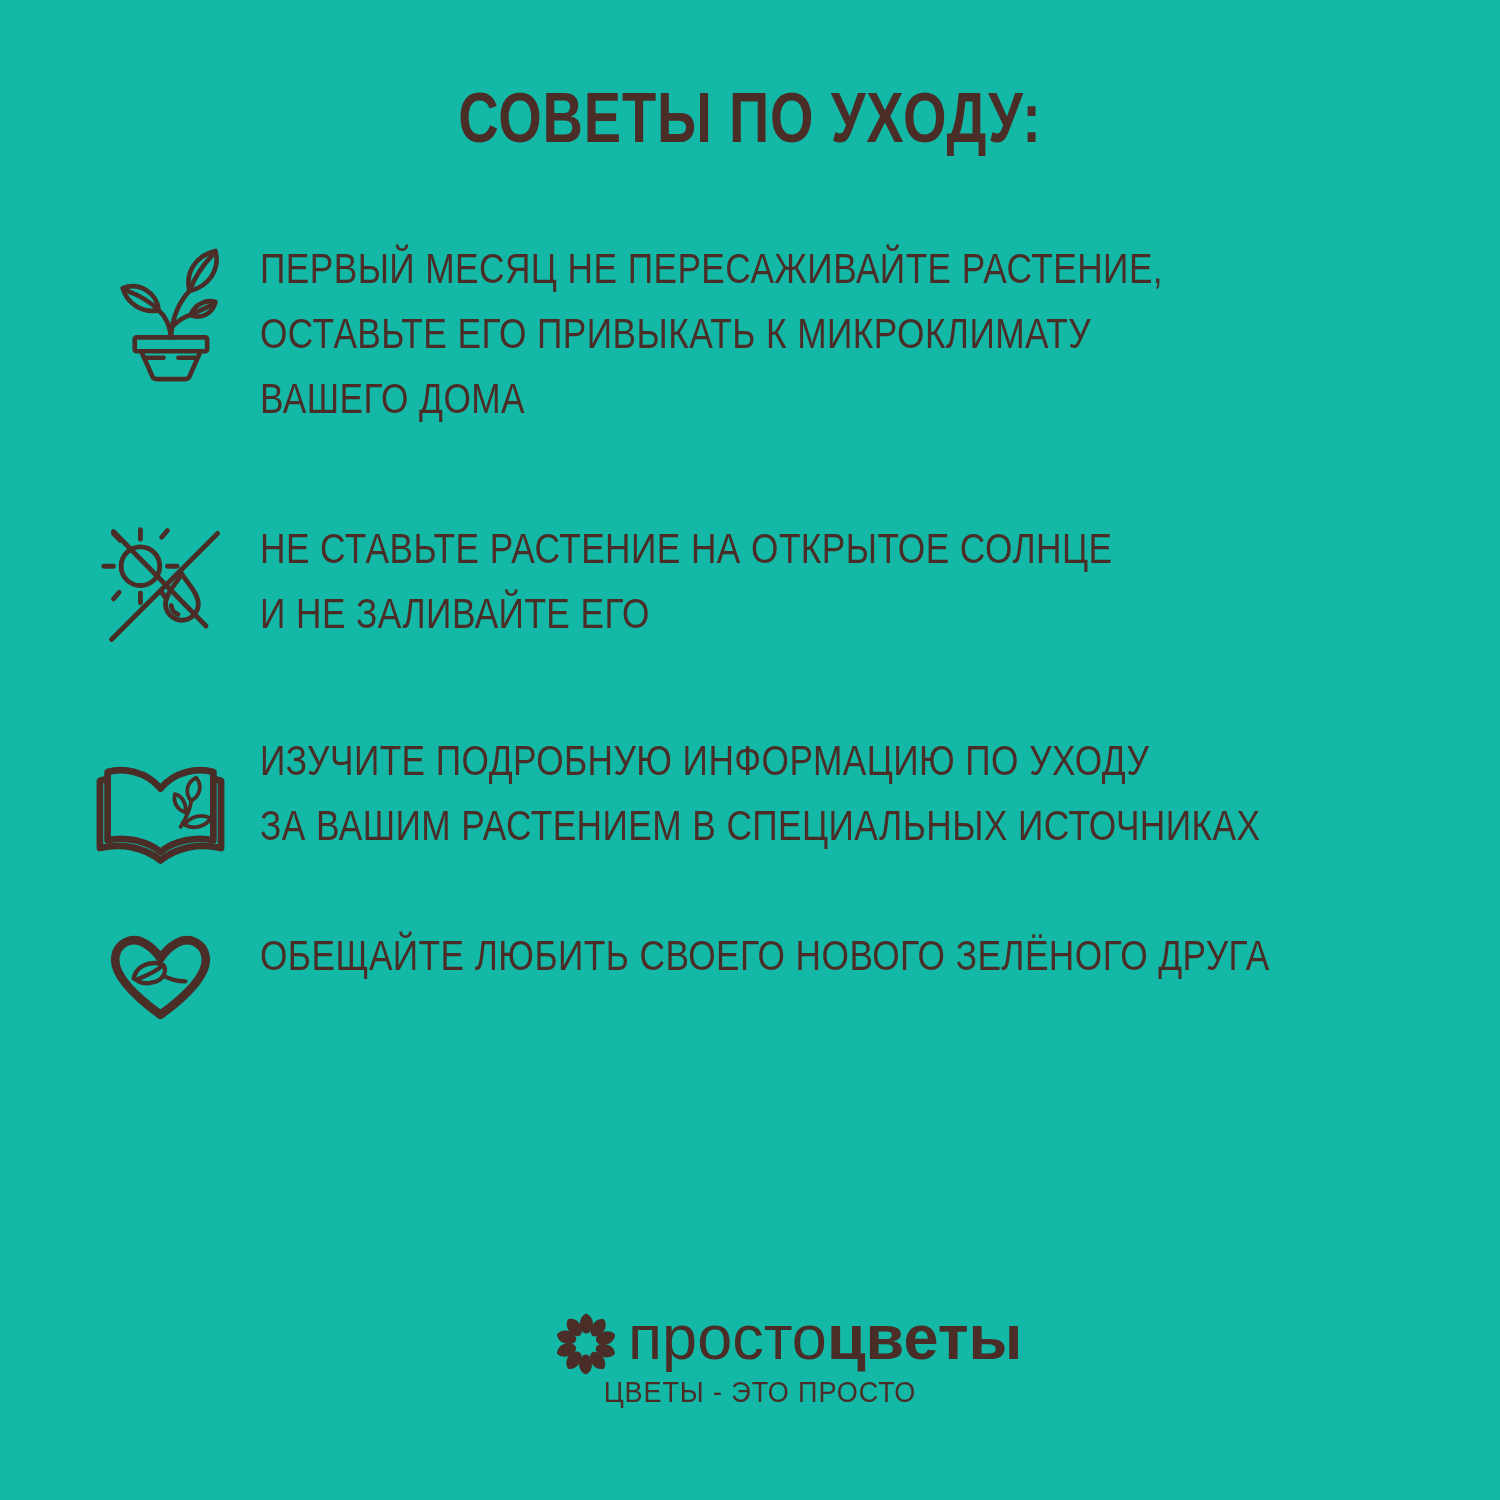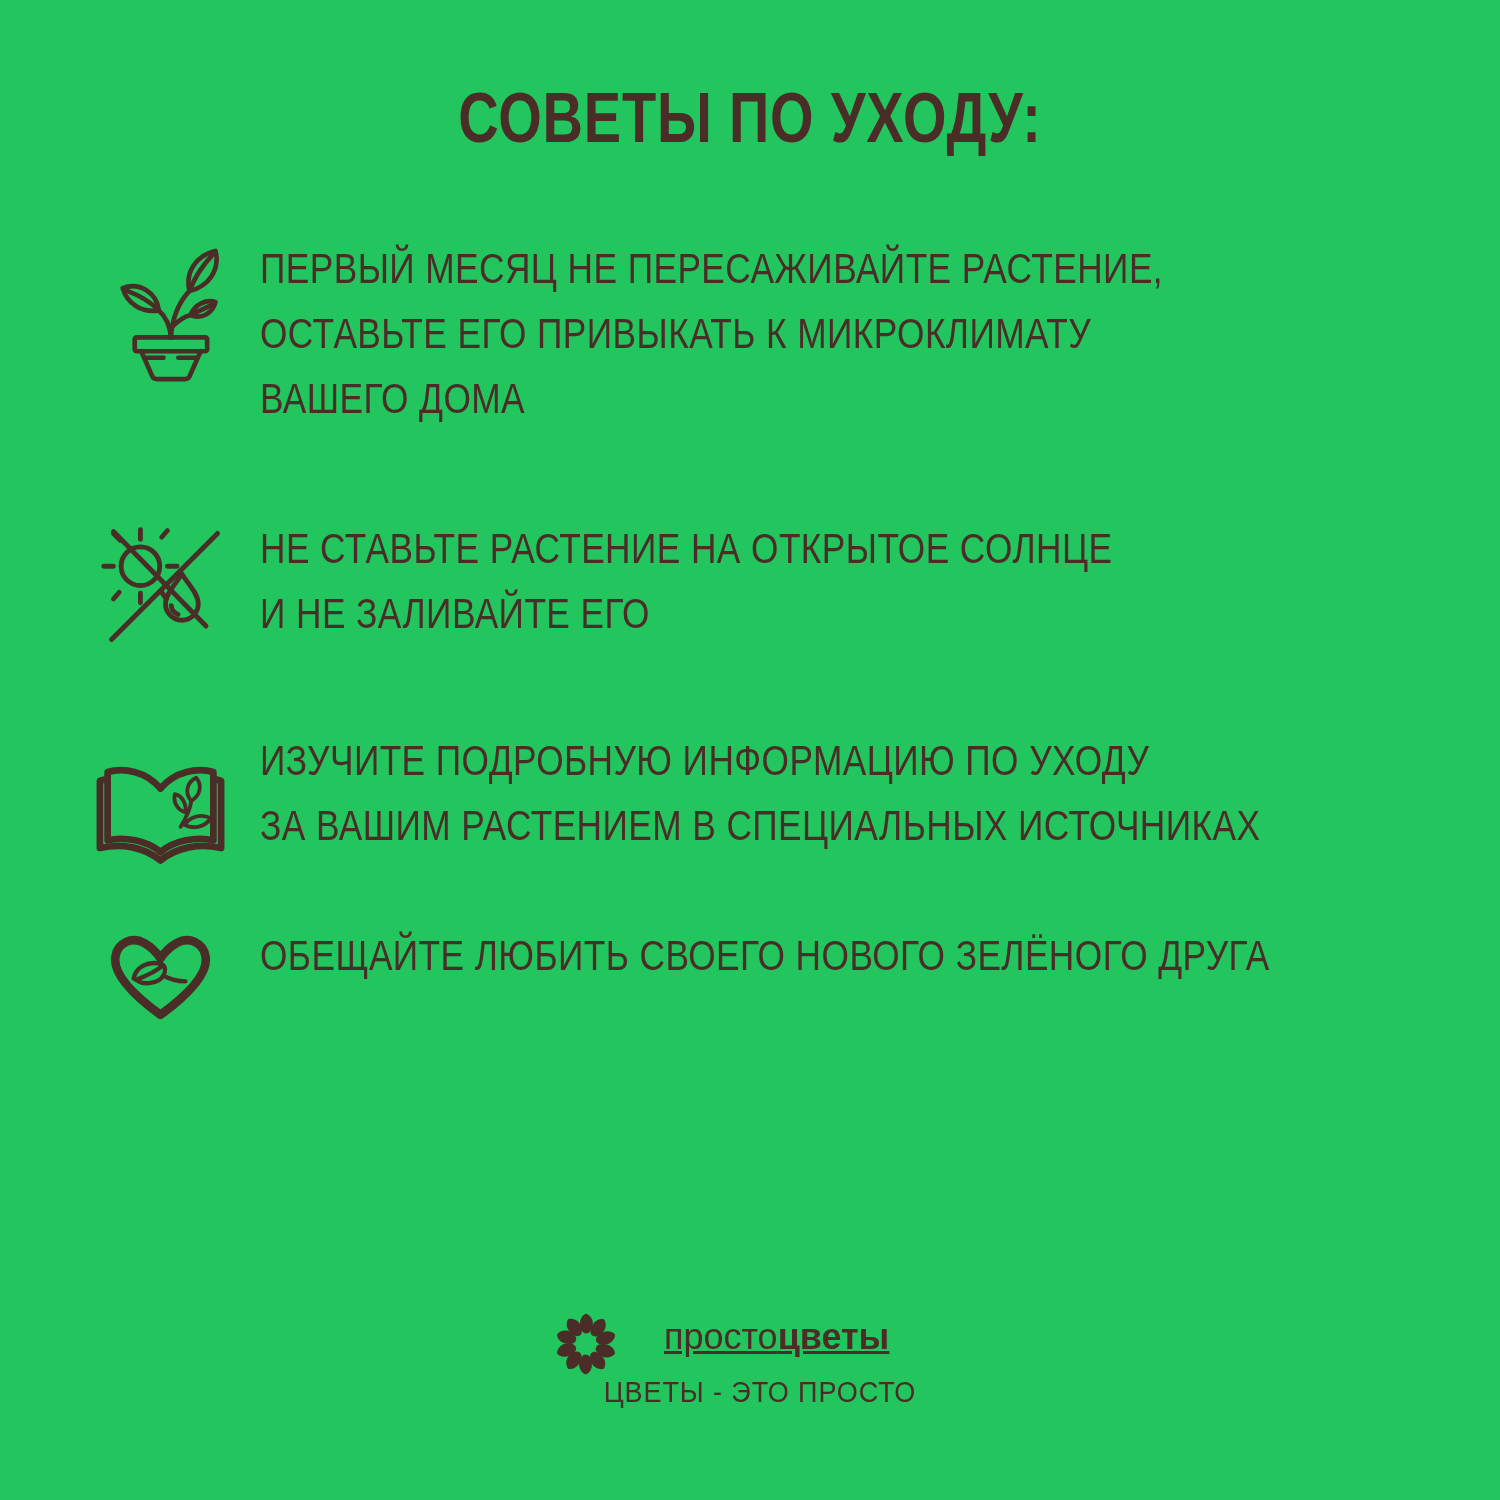--- a/index.html
+++ b/index.html
@@ -1,19 +1,19 @@
 <!DOCTYPE html>
 <html><head>
 <meta charset="utf-8">
 <style>
   html,body{margin:0;padding:0;background:#fff;}
   .page{
     position:relative;
     width:1500px;height:1500px;
-    background:#22c55e;
+    background:#14b8a6;
     overflow:hidden;
     font-family:"Liberation Sans", sans-serif;
     color:#4b2d27;
   }
   .title{
     position:absolute;
     top:80px;left:0;width:1500px;
     text-align:center;
     font-size:70px;line-height:76px;
     font-weight:bold;
@@ -30,24 +30,23 @@
     line-height:65px;
     letter-spacing:0.5px;
     transform:scaleX(0.84);
     transform-origin:left top;
     white-space:nowrap;
   }
   .tip-text .line{display:block;}
   .footer-flower{position:absolute;left:552px;top:1310px;}
   .brand{
     position:absolute;
-    left:664px;top:1302px;
-    font-size:36px;line-height:70px;
+    left:628px;top:1302px;
+    font-size:63px;line-height:70px;
     white-space:nowrap;
-    text-decoration:underline;
   }
   .brand .bold{font-weight:bold;}
   .tagline{
     position:absolute;
     left:555px;top:1372px;width:410px;
     text-align:center;
     font-size:30px;line-height:40px;
     letter-spacing:1px;
     transform:scaleX(0.9);
     transform-origin:center top;

